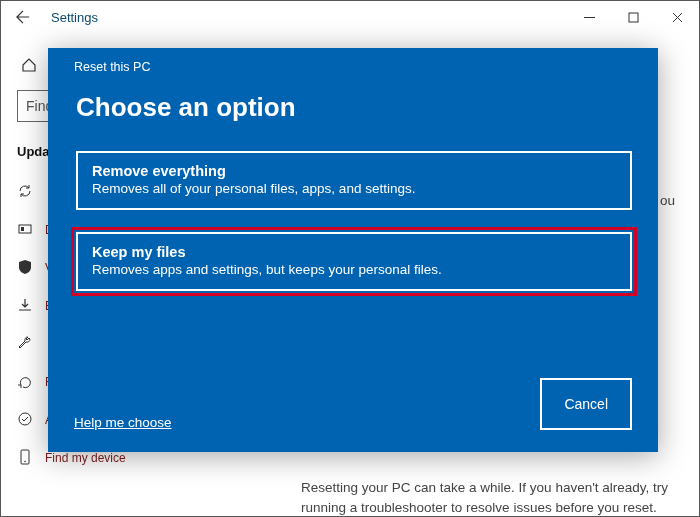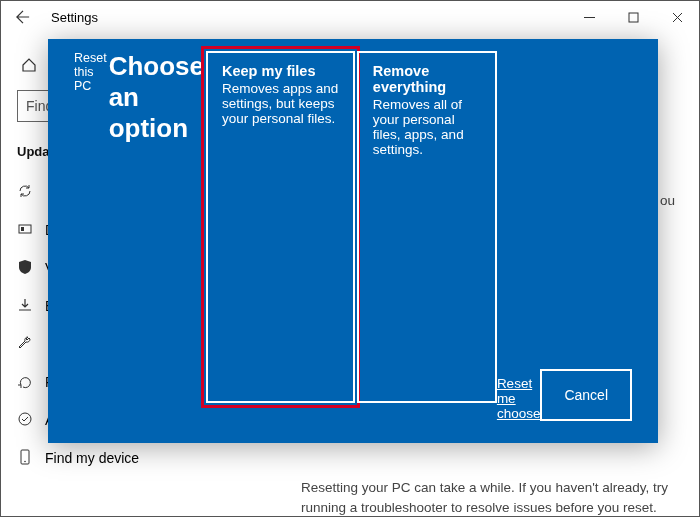--- a/index.html
+++ b/index.html
@@ -1,38 +1,38 @@
 <!DOCTYPE html>
 <html><head>
   <meta charset="utf-8">
   <style>
     * { margin: 0; padding: 0; box-sizing: border-box; font-family: "Segoe UI", Arial, sans-serif; }
     body { width: 700px; height: 517px; overflow: hidden; background: #fff; position: relative; border: 1px solid #555; }
 
     .titlebar { height: 32px; display: flex; align-items: center; padding: 0 0 0 8px; }
     .titlebar .back { width: 28px; height: 28px; display: flex; align-items: center; justify-content: center; color: #333; }
-    .titlebar .title { font-size: 13px; margin-left: 14px; color: #000000; }
+    .titlebar .title { font-size: 13px; margin-left: 14px; color: #0c4a6e; }
     .win-controls { display: flex; margin-left: auto; }
     .win-controls div { width: 44px; height: 32px; display: flex; align-items: center; justify-content: center; color: #555; font-size: 11px; }
 
     .content { display: flex; height: calc(100% - 32px); }
     .sidebar { width: 300px; padding: 24px 0 0 16px; }
     .sidebar .home-row { display: flex; align-items: center; margin-bottom: 14px; color: #222; font-size: 14px; }
     .sidebar .home-row span.icon { width: 24px; text-align: center; }
     .search-box { border: 1px solid #666; width: 185px; height: 32px; display: flex; align-items: center; padding: 0 8px; color: #555; margin-bottom: 22px; font-size: 14px; }
     .search-box .mag { margin-left: auto; }
     .category-header { font-size: 13px; font-weight: 600; color: #111; margin-bottom: 14px; }
-    .nav-item { display: flex; align-items: center; height: 38px; font-size: 14px; color: #000000; }
+    .nav-item { display: flex; align-items: center; height: 38px; font-size: 12px; color: #7f1d1d; }
     .nav-item .icon { width: 28px; text-align: left; font-size: 15px; color: #333; }
 
     .main-area { flex: 1; padding: 12px 24px 0 0; position: relative; color: #444; font-size: 13.5px; }
     .main-area .bg-hint { position: absolute; right: 24px; top: 160px; }
     .main-area .bg-text { position: absolute; left: 0; right: 30px; top: 445px; line-height: 1.45; }
 
-    .modal { position: absolute; left: 47px; top: 38px; width: 610px; height: 404px; background: #0063b1; color: #fff; box-shadow: 0 4px 28px rgba(0,0,0,.35); display: flex; flex-direction: row; padding: 12px 26px 18px 26px; }
+    .modal { position: absolute; left: 47px; top: 47px; width: 610px; height: 404px; background: #0063b1; color: #fff; box-shadow: 0 4px 28px rgba(0,0,0,.35); display: flex; flex-direction: column; padding: 12px 26px 18px 26px; }
     .modal-title { font-size: 12.5px; font-weight: 400; margin-bottom: 18px; }
     .modal-heading { font-size: 26px; font-weight: 700; margin-bottom: 28px; margin-left: 2px; }
     .option { border: 2px solid #fff; padding: 10px 14px 12px 14px; margin-bottom: 22px; margin-left: 2px; }
     .option.selected-hl { outline: 3px solid #d40024; outline-offset: 2px; }
     .option-title { font-size: 14.5px; font-weight: 600; margin-bottom: 2px; }
     .option-desc { font-size: 13.5px; font-weight: 400; }
     .modal-footer { margin-top: auto; display: flex; align-items: flex-end; padding-bottom: 4px; }
     .help-link { color: #fff; text-decoration: underline; font-size: 13.5px; }
     .cancel-btn { margin-left: auto; border: 2px solid #fff; background: transparent; color: #fff; font-size: 14px; padding: 16px 22px; }
   </style>
@@ -147,27 +147,27 @@
       <span>running a troubleshooter to resolve issues before you reset.</span><br>
       
     </div>
   </div>
 </div>
 
 <div class="modal">
   <div class="modal-title">Reset this PC</div>
   <div class="modal-heading">Choose an option</div>
 
+  <div class="option">
+    <div class="option-title">Remove everything</div>
+    <div class="option-desc">Removes all of your personal files, apps, and settings.</div>
+  </div>
+
   <div class="option selected-hl">
     <div class="option-title">Keep my files</div>
     <div class="option-desc">Removes apps and settings, but keeps your personal files.</div>
   </div>
 
-  <div class="option">
-    <div class="option-title">Remove everything</div>
-    <div class="option-desc">Removes all of your personal files, apps, and settings.</div>
-  </div>
-
   <div class="modal-footer">
-    <a class="help-link">Reset me choose</a>
+    <a class="help-link">Help me choose</a>
     <button class="cancel-btn">Cancel</button>
   </div>
 </div>
 
 </body></html>

